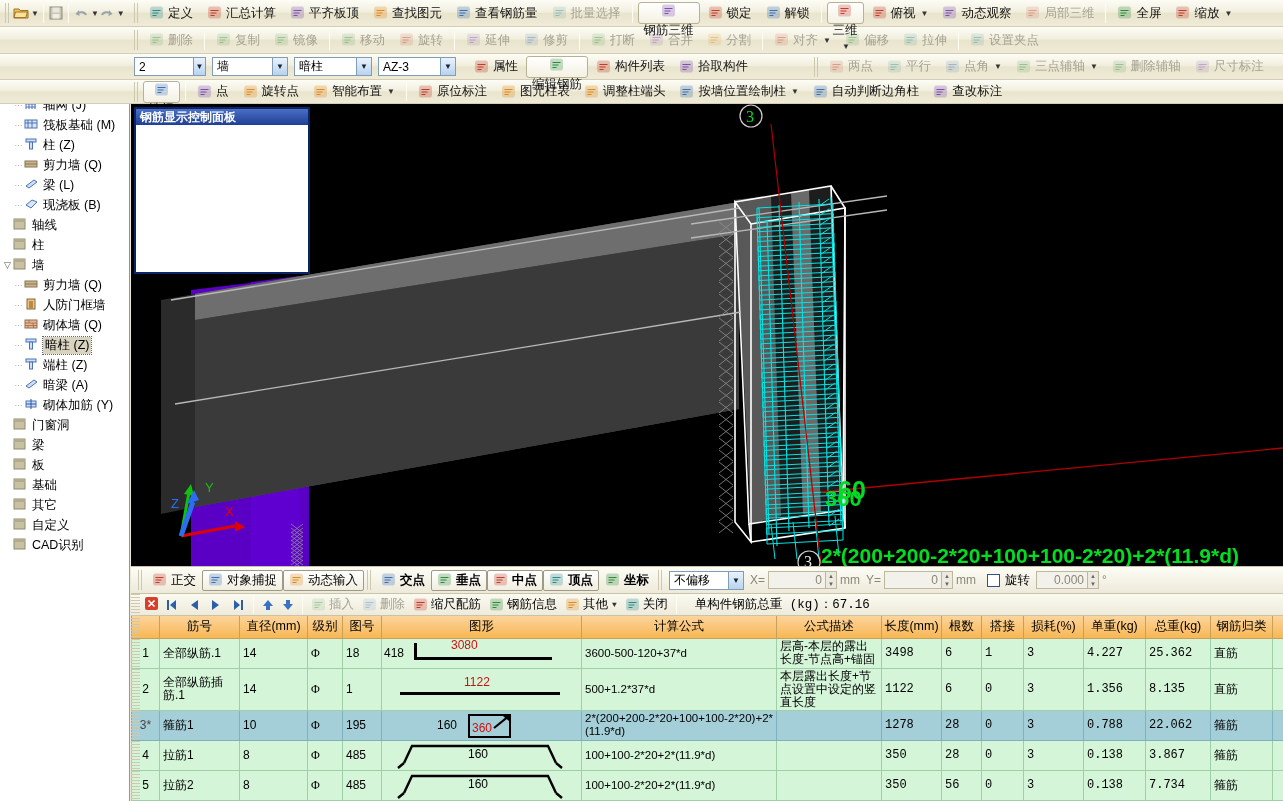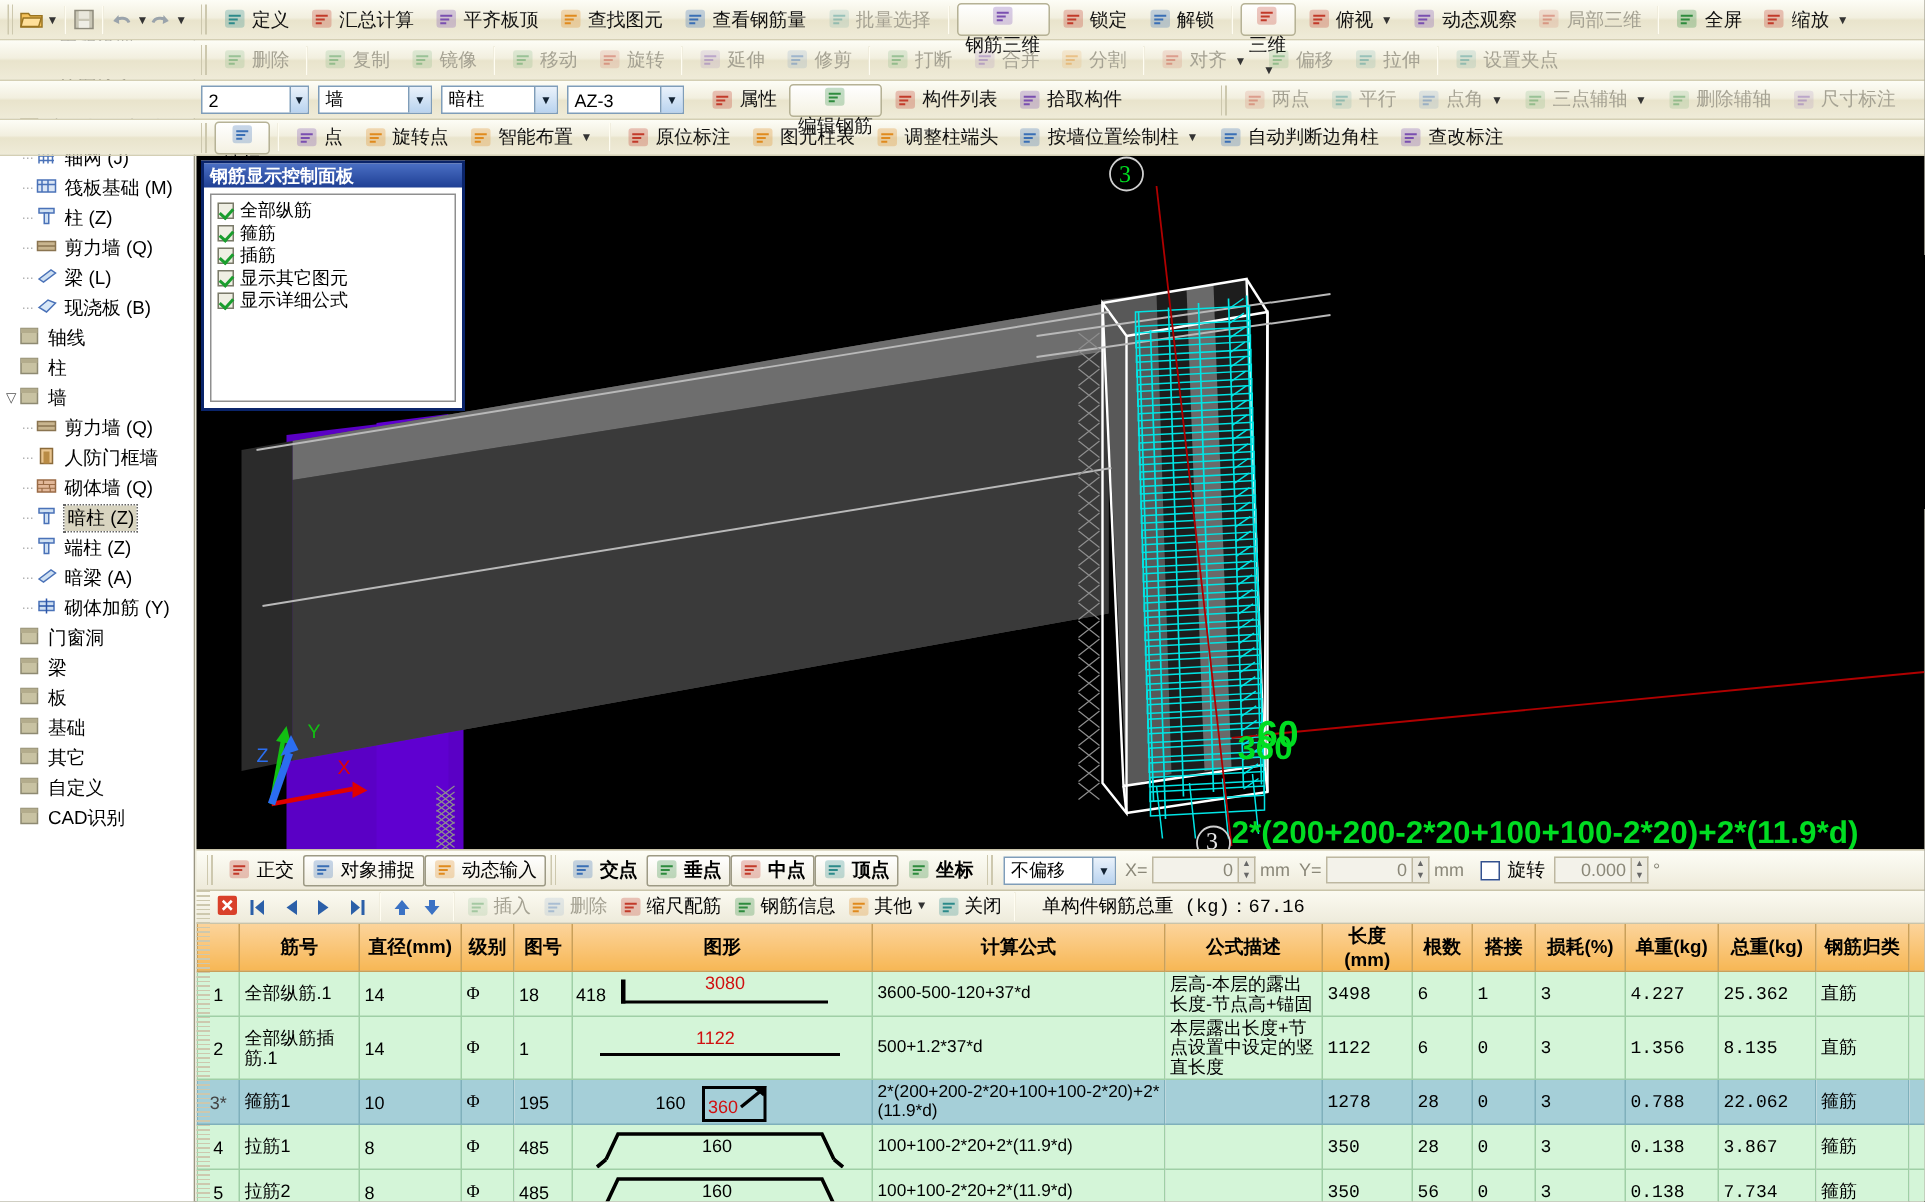--- a/index.html
+++ b/index.html
@@ -131,21 +131,21 @@
     background:linear-gradient(to bottom,#fbfaf1,#eeebdb);
     border-bottom:1px solid #c9c4a9; padding-left:2px; white-space:nowrap; font-size:12.5px;font-family:Liberation Mono, monospace;
   }
   .gb { display:inline-flex; align-items:center; gap:2px; padding:0 4px; height:19px; }
   .gb.dis { color:#a5a293; }
   #total { margin-left:14px; font-size:12.5px; color:#000; }
   table.g { border-collapse:collapse; width:1152px; table-layout:fixed; font-size:12px; }
   table.g th {
     background:linear-gradient(to bottom,#fcd49b,#f7b755);
     border:1px solid #c9a05a; border-top:none;
-    font-weight:bold; color:#000; height:22px; padding:0 2px; font-size:12.5px;
+    font-weight:normal; color:#000; height:22px; padding:0 2px; font-size:12.5px;
   }
   table.g td {
     background:#d4f5d8; border:1px solid #9fcfa6; height:30px;
     padding:1px 3px; color:#000; vertical-align:middle; overflow:hidden;
   }
   table.g tr.selrow td { background:#a5cfd8; border-color:#7fb0bb; }
   td.num { background:#f6f5ee; border-color:#cfcbb4; text-align:center; color:#333; }
   tr.selrow td.num { background:#f8c87e; border-color:#d0a15e; color:#444; }
   .wrap2 { line-height:13px; font-size:12px; }
 
@@ -1090,42 +1090,20 @@
       <polygon points="17,20 24,10 27,22" fill="#12c012"></polygon>
       <line x1="14" y1="62" x2="26" y2="28" stroke="#2b6ef0" stroke-width="5"></line>
       <polygon points="20,30 32,26 27,16" fill="#2b6ef0"></polygon>
       <text x="4" y="34" fill="#2b6ef0" font-size="13" font-family="Liberation Sans">Z</text>
       <text x="38" y="18" fill="#12c012" font-size="13" font-family="Liberation Sans">Y</text>
       <text x="58" y="42" fill="#e00000" font-size="13" font-family="Liberation Sans">X</text>
     </svg>
 
     <div id="rpanel">
       <div class="hd">钢筋显示控制面板</div>
-      <div class="bd" id="rpanel-items">
-          <div class="chk">
-            <span class="box"></span>
-            <span>全部纵筋</span>
-          </div>
-          <div class="chk">
-            <span class="box"></span>
-            <span>箍筋</span>
-          </div>
-          <div class="chk">
-            <span class="box"></span>
-            <span>插筋</span>
-          </div>
-          <div class="chk">
-            <span class="box"></span>
-            <span>显示其它图元</span>
-          </div>
-          <div class="chk">
-            <span class="box"></span>
-            <span>显示详细公式</span>
-          </div>
-        </div>
     </div>
   </div>
 
   <div id="snapbar">
     <span class="gripper"></span>
     <div id="snap-left" style="display:flex;align-items:center;">
         <span class="sbtn">
           <span class="ic">
             <svg width="15" height="15" viewBox="0 0 15 15">
               <rect x="1.5" y="2" width="12" height="11" rx="1.5" fill="#c23a2a" opacity="0.28" stroke="#c23a2a" stroke-width="1"></rect>
@@ -1375,21 +1353,21 @@
         <tbody id="tbody">
             <tr class="">
               <td class="num">1</td>
               <td class="wrap2">全部纵筋.1</td>
               <td>14</td>
               <td style="text-align: left; font-family: &quot;Liberation Serif&quot;, serif;">Φ</td>
               <td>18</td>
               <td style="padding: 0px;">
                 <div class="shape">
                   <span class="side" style="left:2px;top:7px">418</span>
-                  <span class="rednum" style="left:88px;top:-1px">3080</span>
+                  <span class="rednum" style="left:69px;top:-1px">3080</span>
                   <span class="blk" style="left:32px;top:4px;width:2.5px;height:16px"></span>
                   <span class="blk" style="left:32px;top:18px;width:138px;height:2.5px"></span>
                 </div>
               </td>
               <td class="wrap2" style="font-size: 11.5px; line-height: 13px;">3600-500-120+37*d</td>
               <td class="wrap2">层高-本层的露出长度-节点高+锚固</td>
               <td style="font-family: &quot;Liberation Mono&quot;, monospace;">3498</td>
               <td style="font-family: &quot;Liberation Mono&quot;, monospace;">6</td>
               <td style="font-family: &quot;Liberation Mono&quot;, monospace;">1</td>
               <td style="font-family: &quot;Liberation Mono&quot;, monospace;">3</td>

